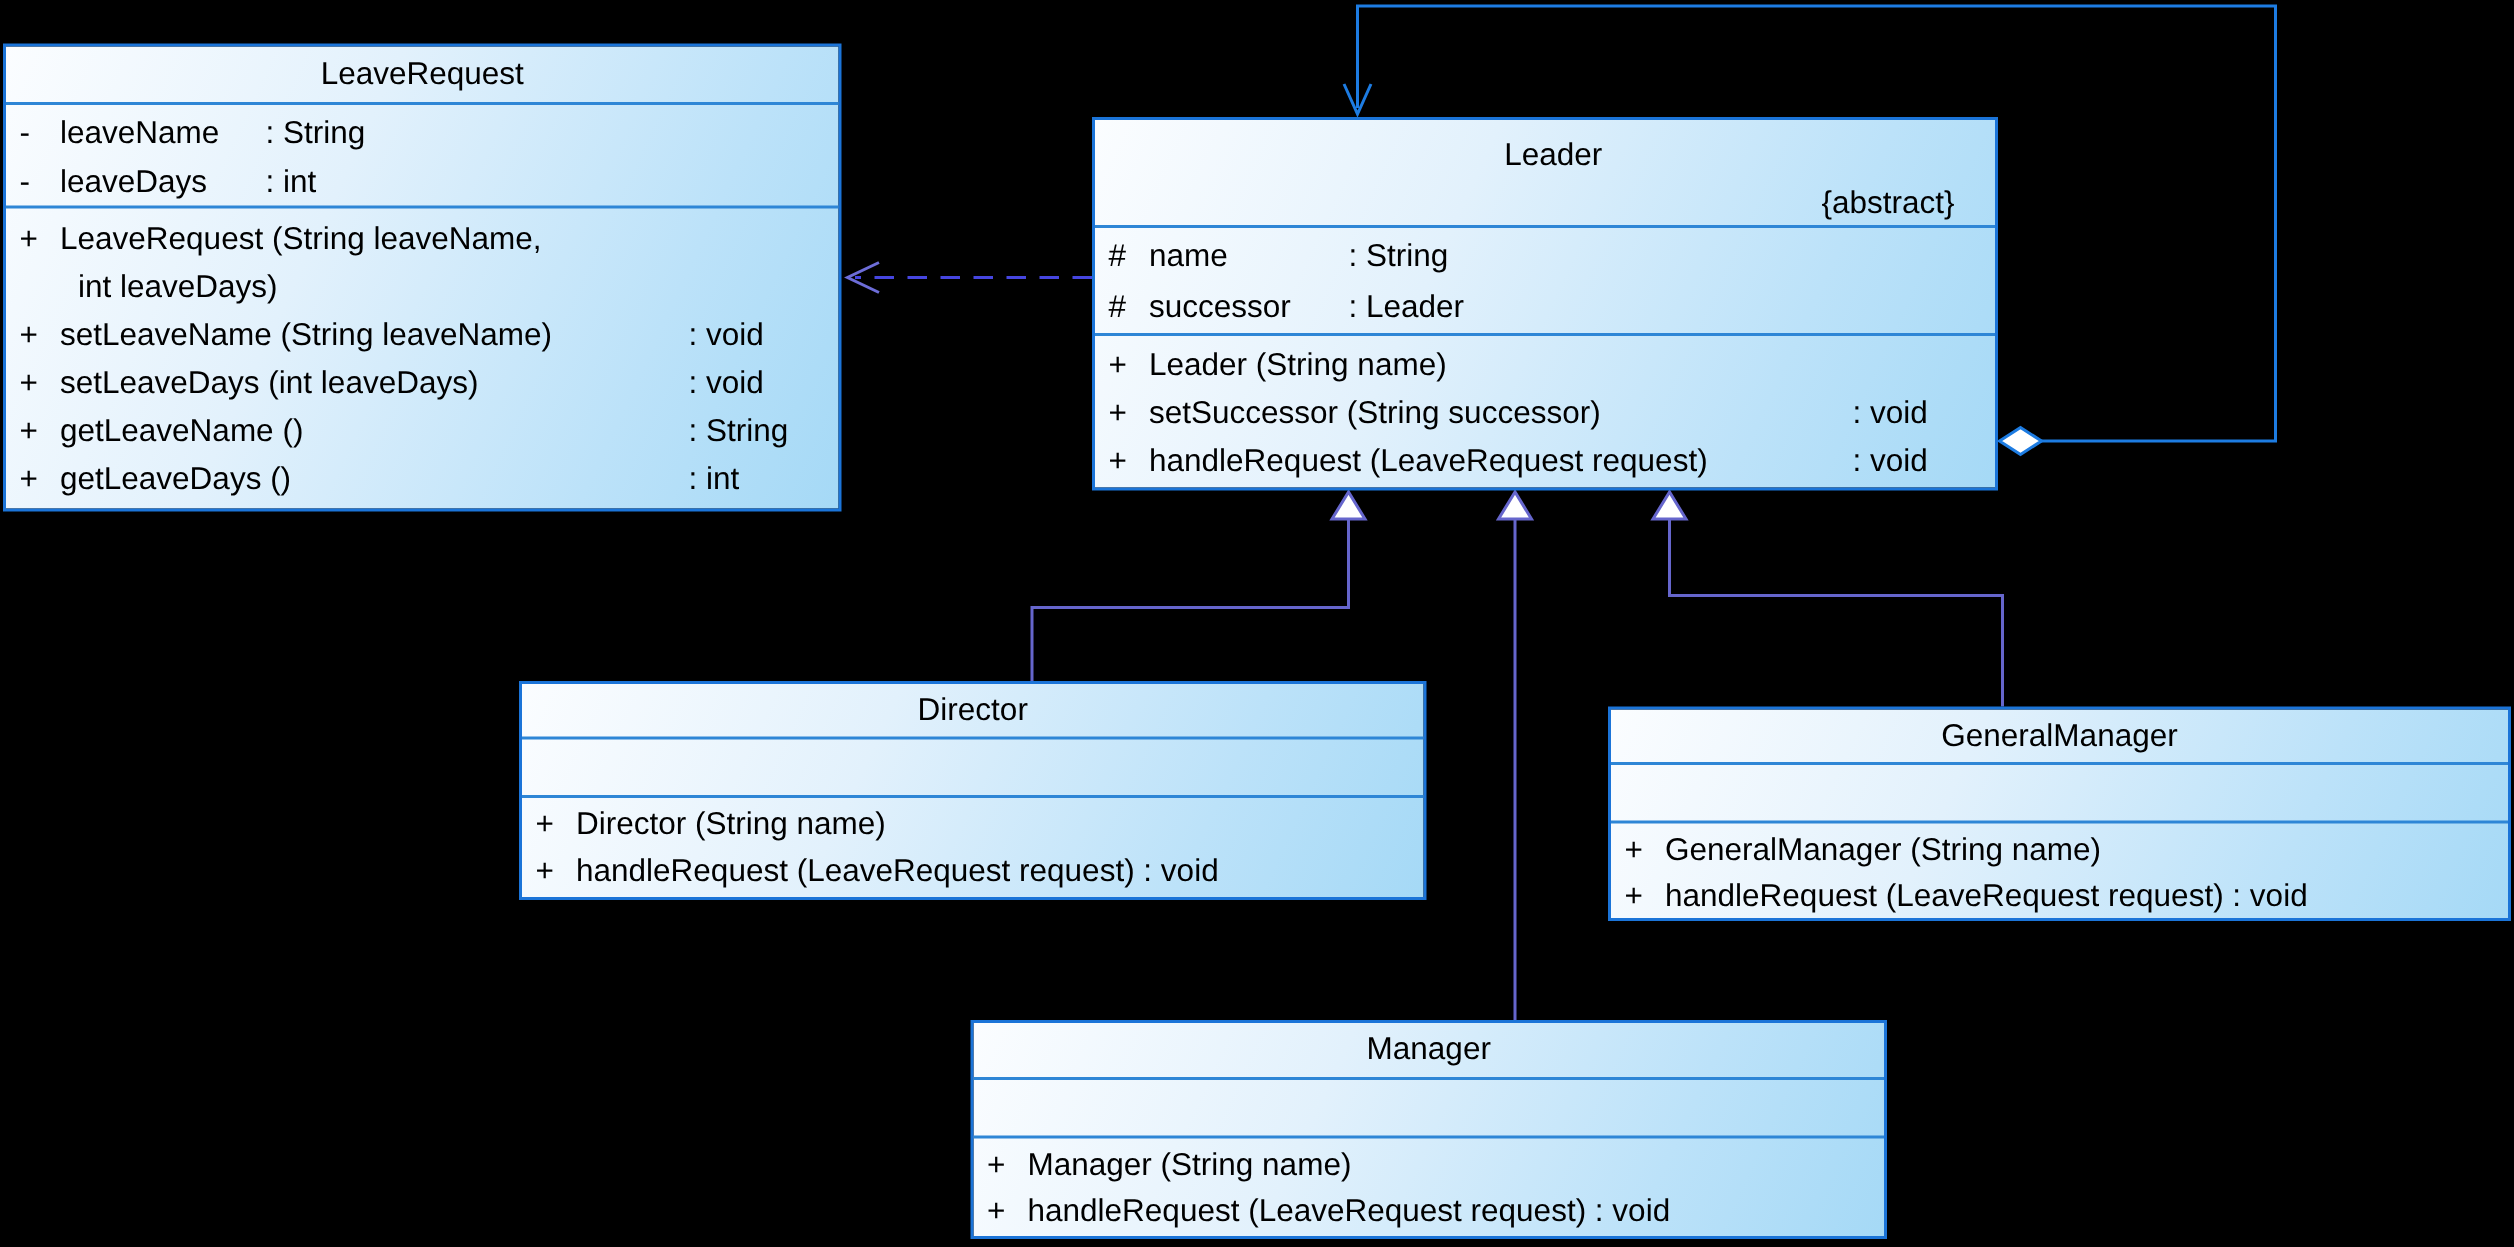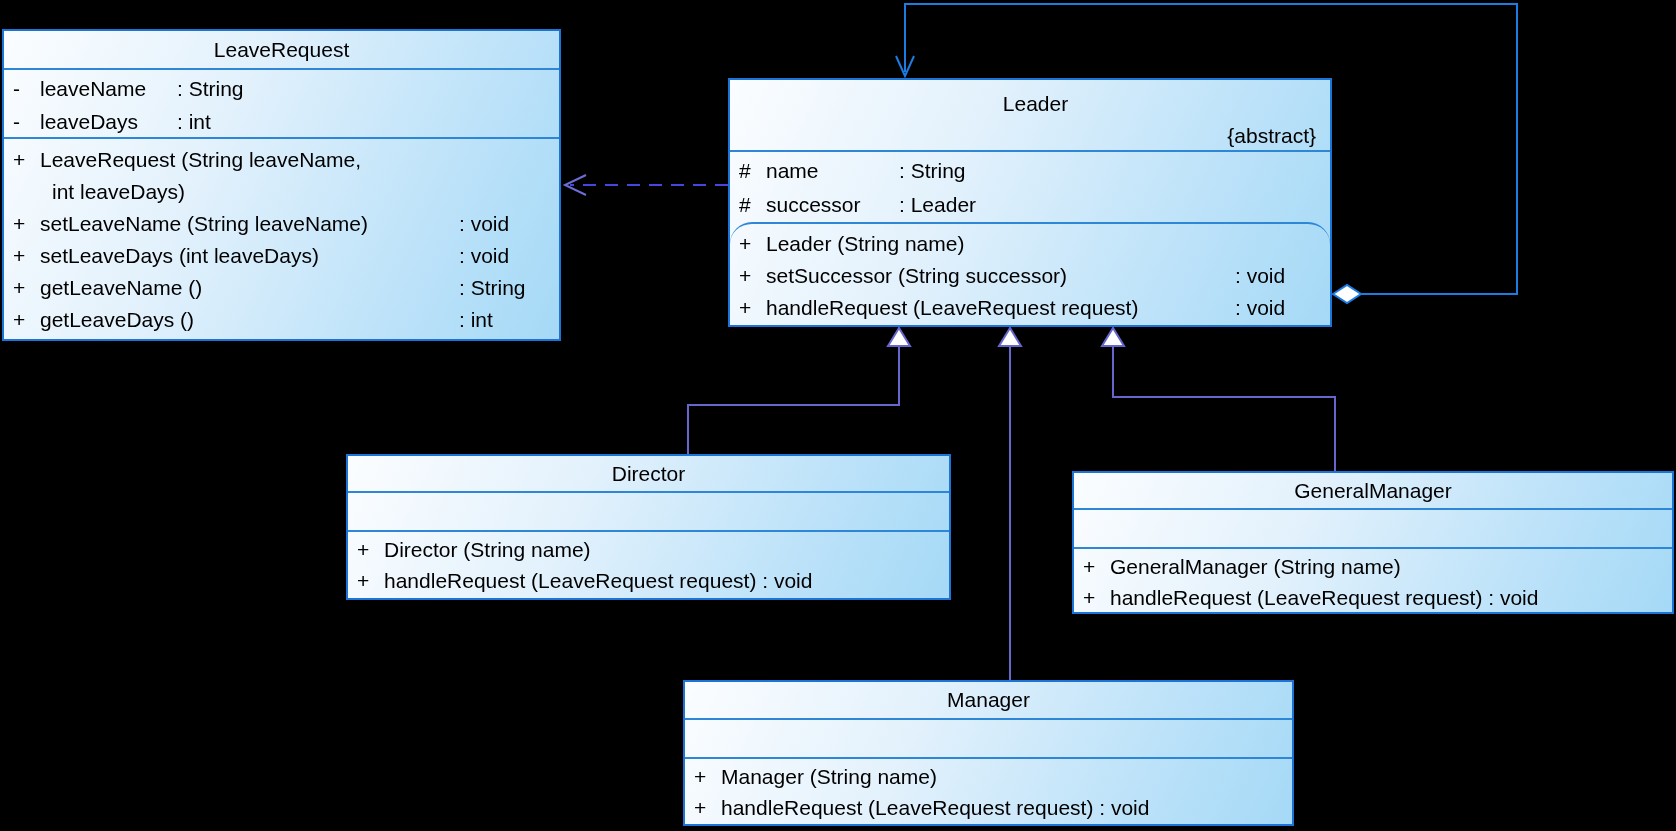--- a/index.html
+++ b/index.html
@@ -29,32 +29,32 @@
   #lr .ops{height:202px;padding-top:5px;}
   #lr .ops .row{line-height:32px;}
   #lr .aname{width:137px;}
   #lr .ret{left:455px;}
   #lr .cont .sig{margin-left:12px;}
 
   
   #ld{left:728px;top:78px;width:604px;height:249px;}
   #ld .title-comp{height:70px;}
   #ld .t1{line-height:38px;padding-top:5px;padding-left:11px;}
-  #ld .t2{line-height:26px;text-align:right;padding-right:14px;}
+  #ld .t2{line-height:26px;text-align:right;padding-right:27px;}
   #ld .attrs{height:72px;padding-top:2px;}
   #ld .attrs .row{line-height:34px;}
-  #ld .ops{height:103px;padding-top:4px;border-radius:22px;}
+  #ld .ops{height:103px;padding-top:4px;}
   #ld .ops .row{line-height:32px;}
   #ld .aname{width:133px;}
   #ld .ret{left:505px;}
 
   
   #dir{left:346px;top:454px;width:605px;height:146px;}
   #gm {left:1072px;top:471px;width:602px;height:143px;}
-  #mgr{left:683px;top:680px;width:611px;height:146px;}
+  #mgr{left:647px;top:680px;width:611px;height:146px;}
   .sub .title-comp{height:35px;line-height:35px;}
   .sub .attrs{height:39px;}
   #mgr .title-comp{height:36px;line-height:36px;}
   #mgr .attrs{height:39px;}
   .sub .ops{padding-top:2px;}
   .sub .ops .row{line-height:31px;}
 </style>
 </head>
 <body>
 

